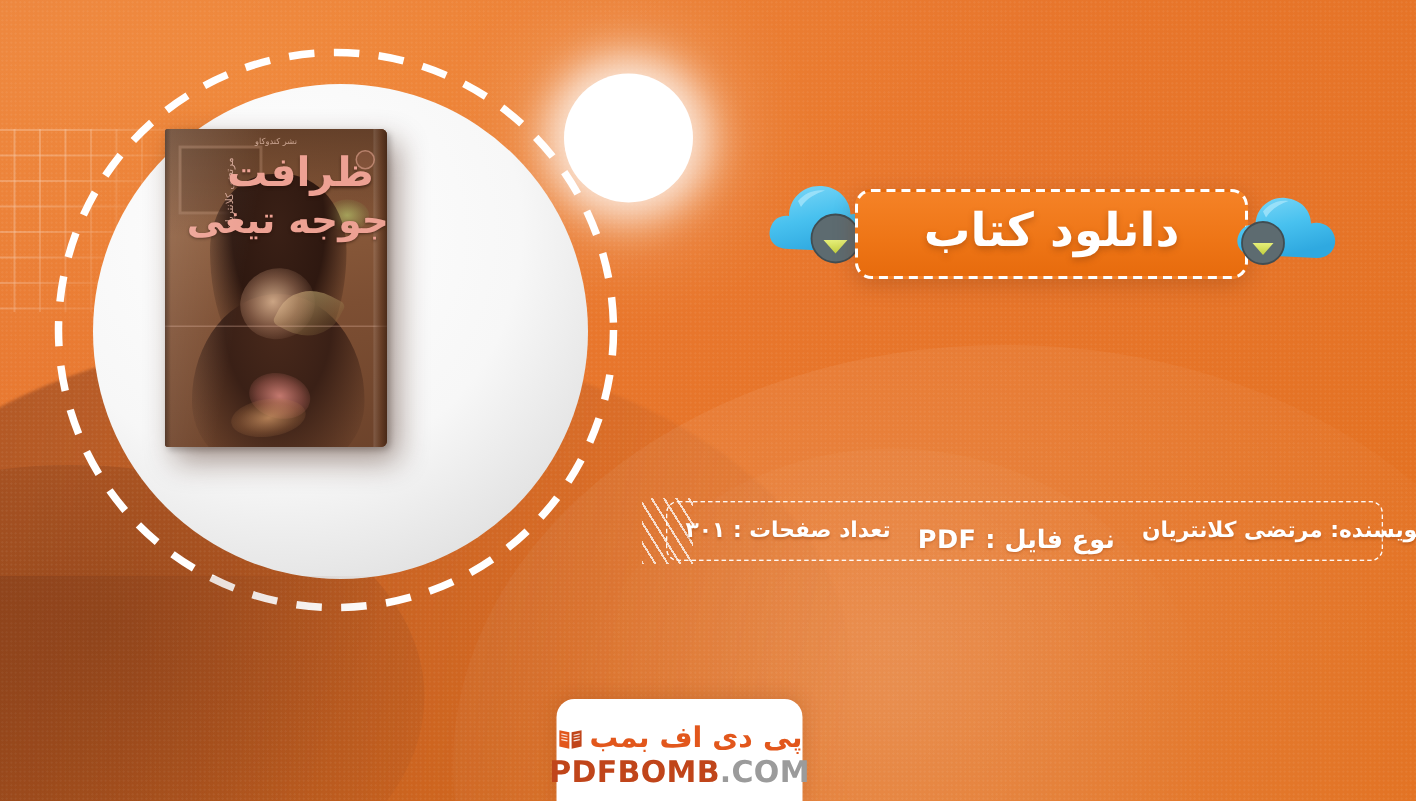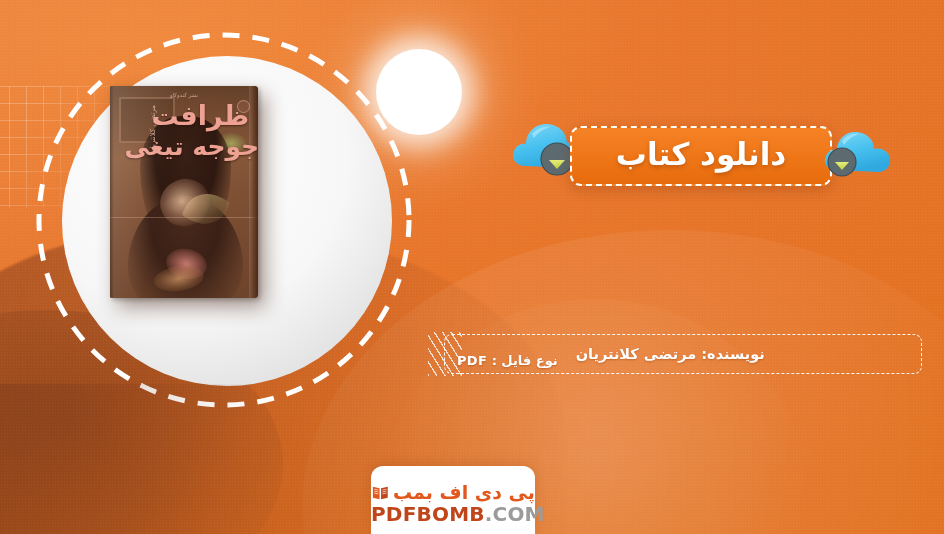--- a/index.html
+++ b/index.html
@@ -290,31 +290,31 @@
     padding: 0 14px 0 12px;
   }
   .meta-box .mi {
     color: #ffffff;
     font-size: 14.5px;
     font-weight: 700;
     white-space: nowrap;
     text-shadow: 0 1px 2px rgba(150,62,12,.45);
   }
   .meta-box .mi .val { font-weight: 700; }
-  .meta-box .pdf { font-size: 13px; letter-spacing: .3px; margin-top: 12px; }
+  .meta-box .pdf { font-size: 17px; letter-spacing: .3px; margin-top: 12px; }
 
   
   .logo-card {
     position: absolute; left: 371px; top: 466px;
     width: 164px; height: 68px;
     background: #ffffff;
     border-radius: 12px 12px 0 0;
     box-shadow: 0 -2px 12px rgba(120,50,12,.18);
     display: flex; flex-direction: column;
-    align-items: flex-start; justify-content: center;
+    align-items: center; justify-content: center;
     gap: 2px;
     padding-top: 6px;
   }
   .logo-fa {
     display: flex; align-items: center; gap: 3px;
     direction: rtl;
   }
   .logo-fa .fa-text {
     color: #e2571c;
     font-size: 19px; font-weight: 700;
@@ -446,20 +446,24 @@
       <div class="meta-hatch"></div>
       <div class="meta-box">
         <div class="mi">
           <span>نویسنده:</span>
           <span class="val">مرتضی کلانتریان</span>
         </div>
         <div class="mi pdf">
           <span>نوع فایل :</span>
           <span class="val">PDF</span>
         </div>
+        <div class="mi">
+          <span>تعداد صفحات :</span>
+          <span class="val">۳۰۱</span>
+        </div>
       </div>
     </div>
 
   </div>
 
   <div class="logo-card">
     <div class="logo-fa">
       <span class="fa-text">پی دی اف بمب</span>
       <svg class="logo-book-icon" viewBox="0 0 20 20" aria-hidden="true">
         <path d="M2 4 L9 5.5 L9 17 L2 15.5 Z" fill="#e2571c"></path>

